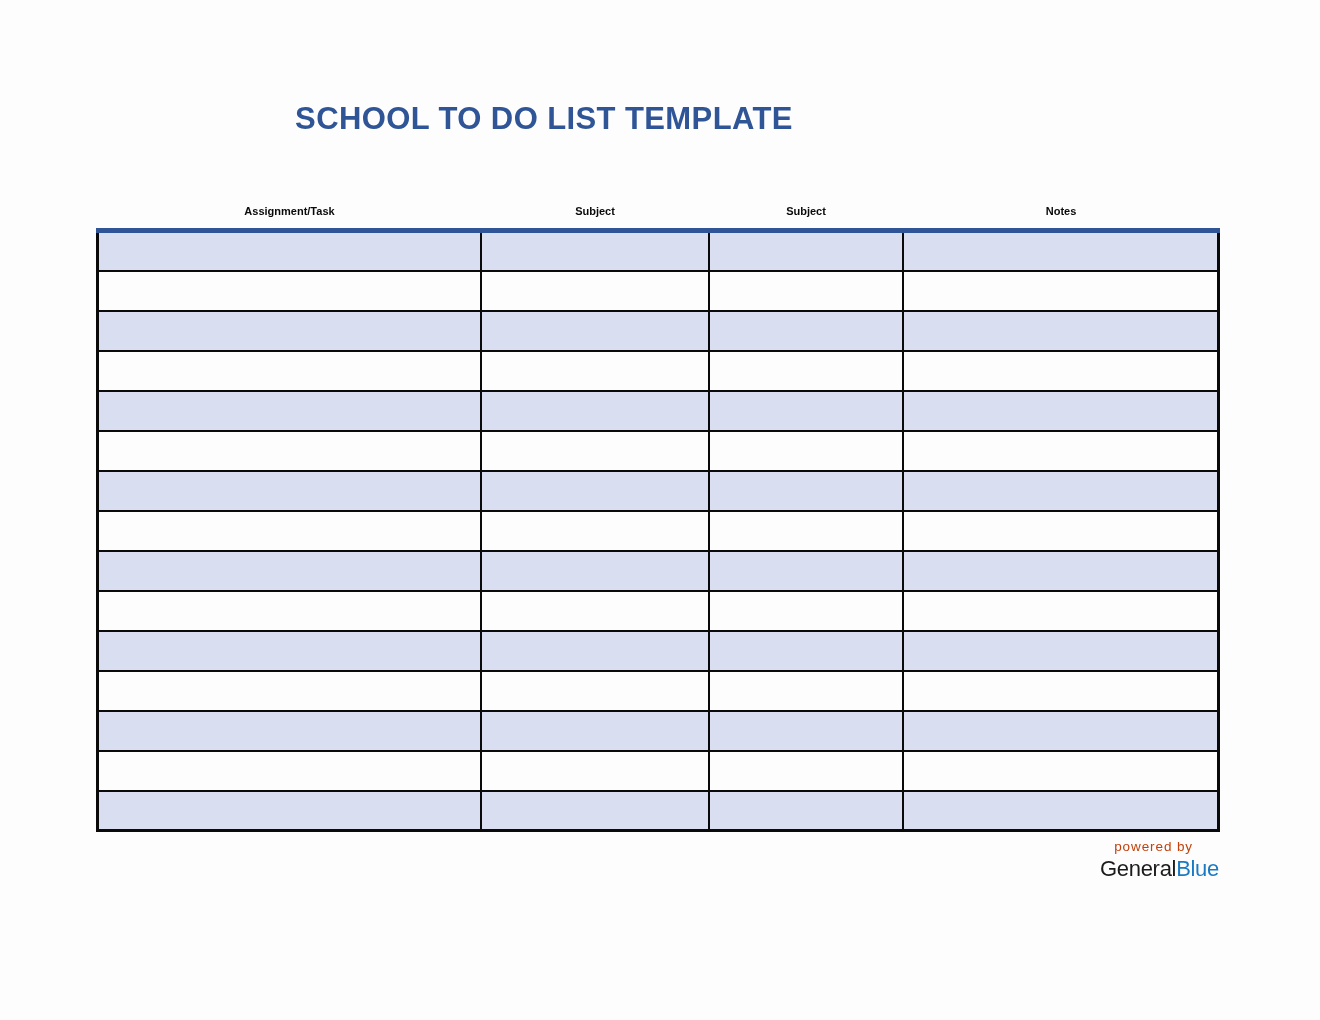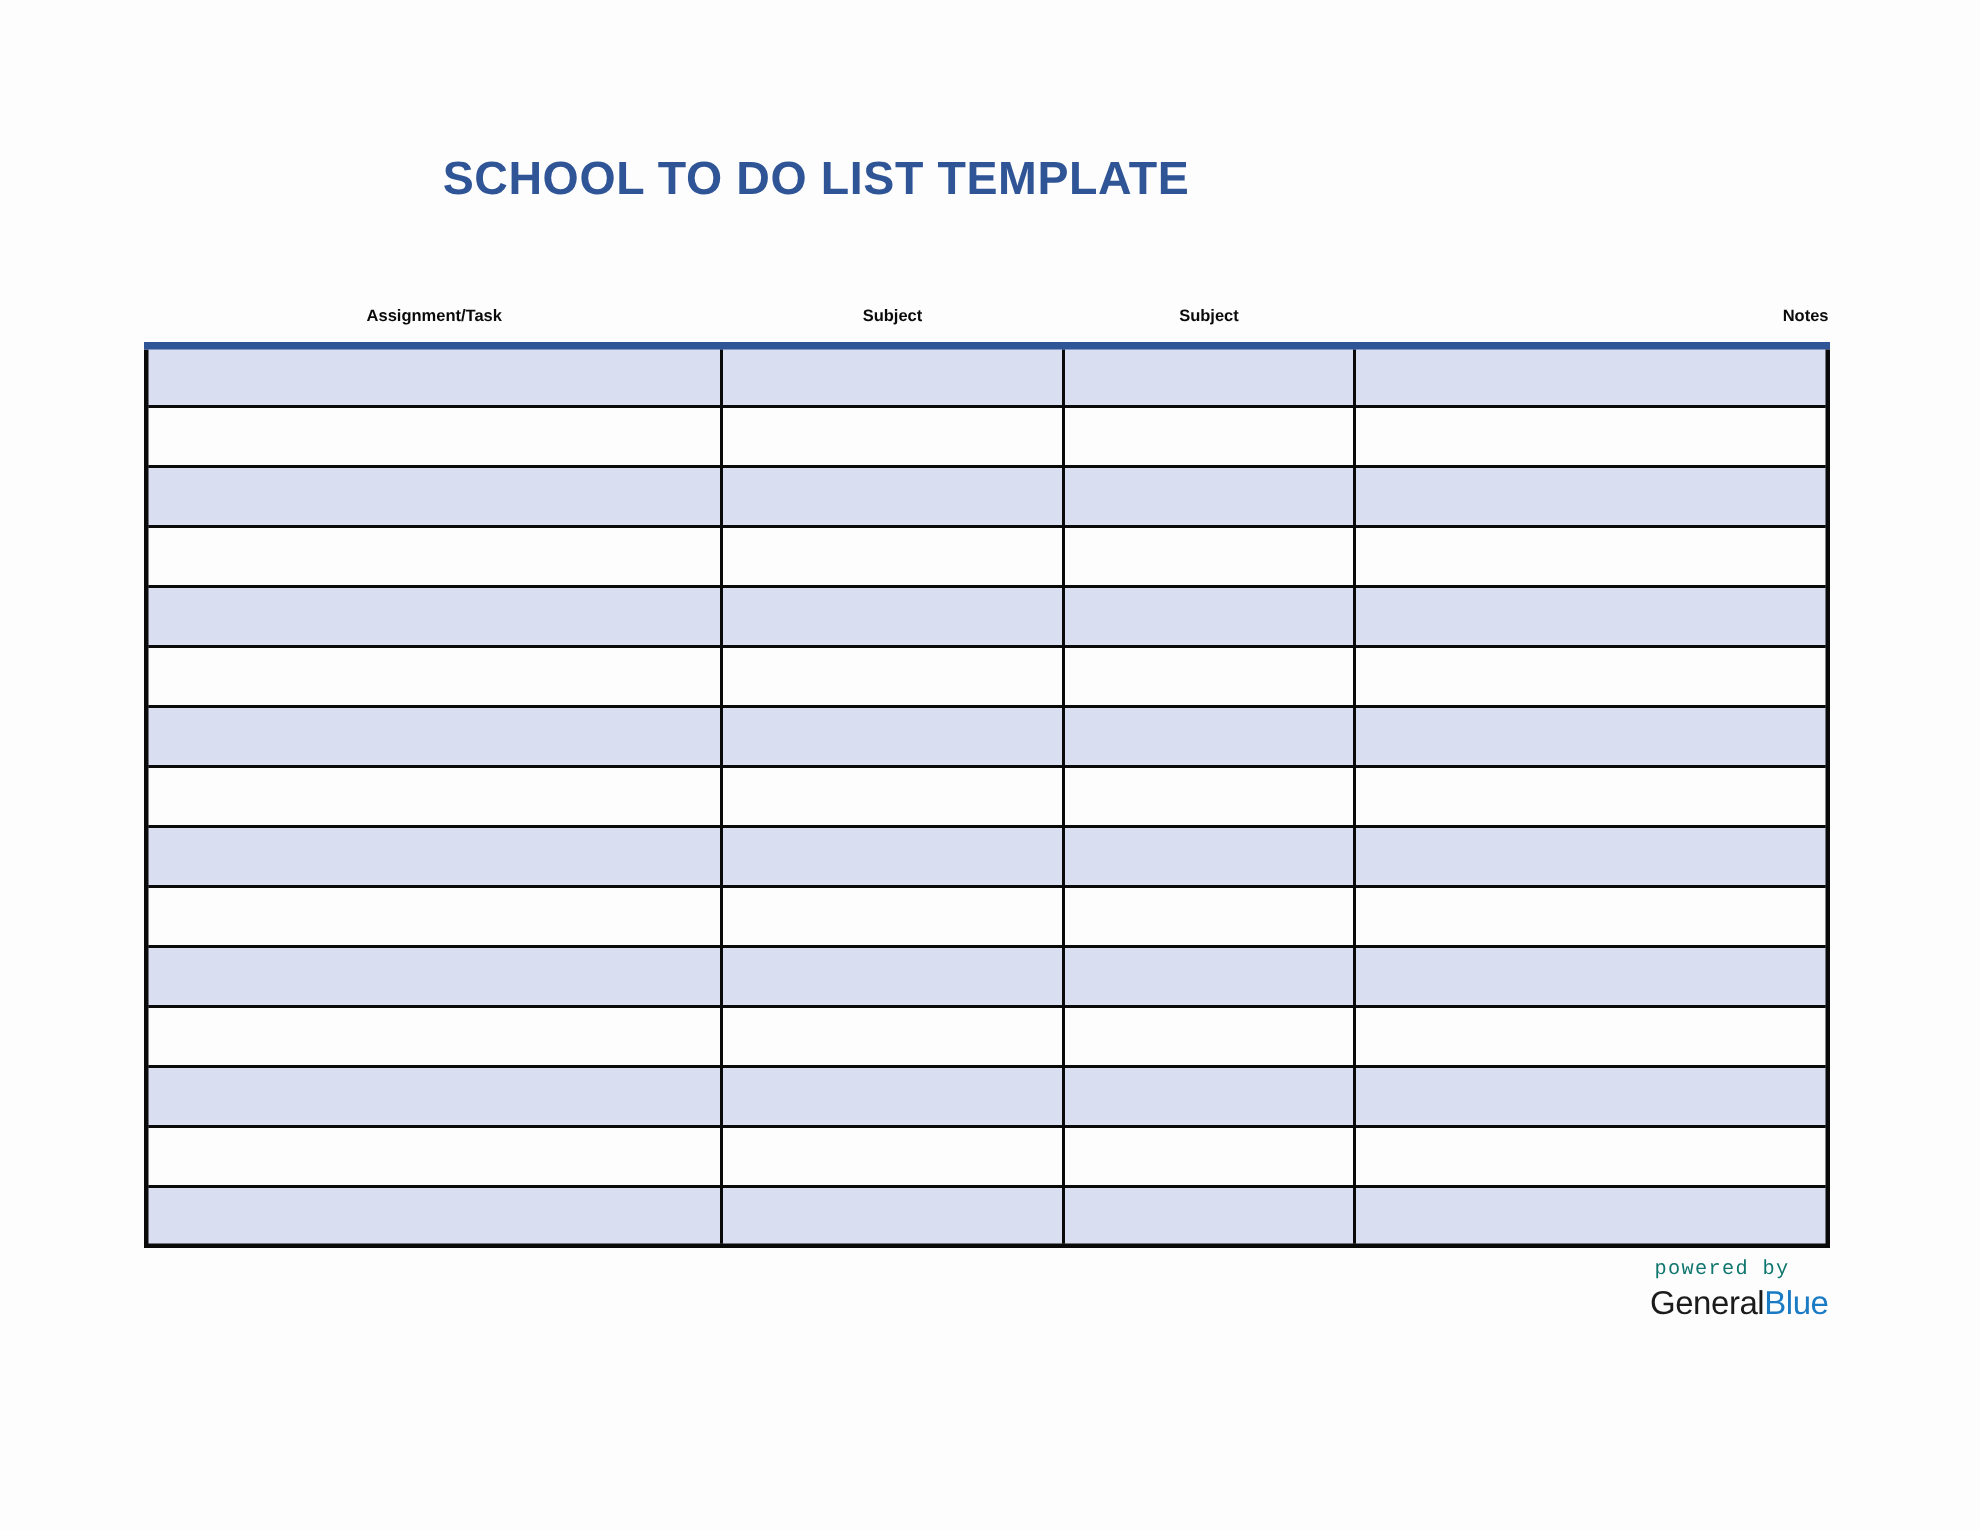--- a/index.html
+++ b/index.html
@@ -45,21 +45,21 @@
     font-size: 11px;
     font-weight: bold;
     color: #0a0a0a;
     text-align: center;
     line-height: 20px;
     white-space: nowrap;
   }
   .col-header.c1 { width: 383px; }
   .col-header.c2 { width: 228px; }
   .col-header.c3 { width: 194px; }
-  .col-header.c4 { width: 316px; text-align: right; }
+  .col-header.c4 { width: 316px; }
 
   
   .todo-table-wrap {
     position: absolute;
     top: 228px;
     left: 96px;
     width: 1125px;
   }
   table.todo-table {
     border-collapse: collapse;
@@ -94,25 +94,24 @@
     position: absolute;
     top: 840px;
     left: 0;
     width: 1219px;
     text-align: right;
     line-height: 1;
   }
   .brand-powered {
     display: block;
     font-size: 13.5px;
-    color: #0f766e;
+    color: #c2410c;
     letter-spacing: 0.9px;
     margin-bottom: 4px;
     padding-right: 26px;
-    font-family: Liberation Mono, monospace;
   }
   .brand-name {
     display: block;
     font-size: 22px;
     letter-spacing: -0.3px;
   }
   .brand-general { color: #1b1b1b; }
   .brand-blue { color: #1a7bc4; }
 </style>
 </head>

